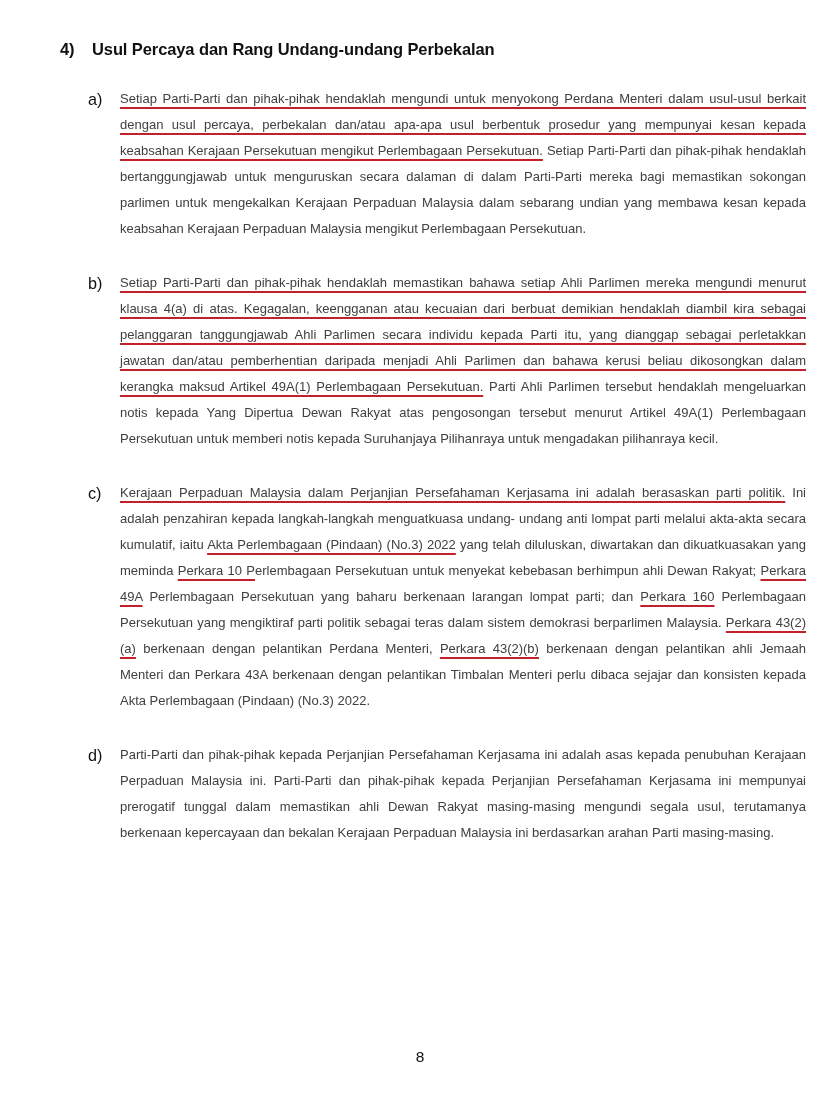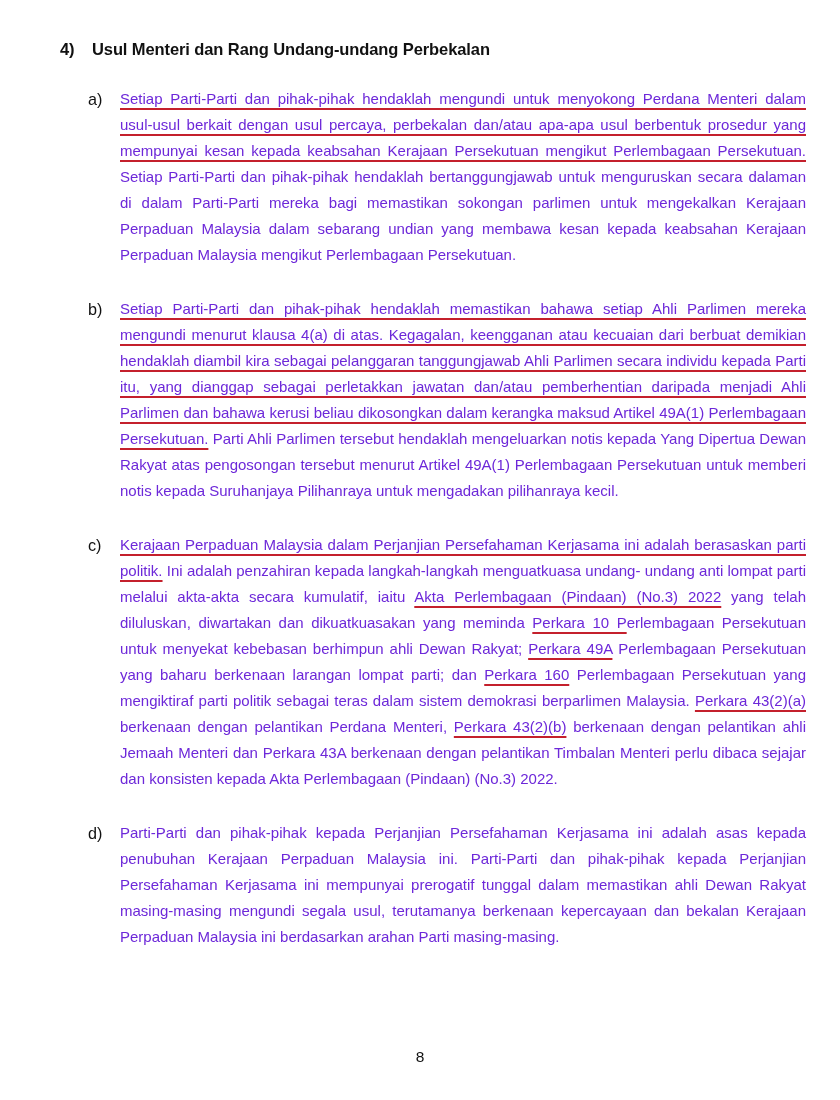--- a/index.html
+++ b/index.html
@@ -62,25 +62,25 @@
   }
   .item-marker {
     flex: 0 0 32px;
     width: 32px;
     font-size: 16.2px;
     line-height: 26px;
     color: #111111;
   }
   .item-body {
     flex: 1 1 auto;
-    font-size: 15px;
+    font-size: 13px;
     line-height: 26px;
     text-align: justify;
     text-justify: inter-word;
-    color: #6d28d9;
+    color: #404040;
     hyphens: none;
   }
   .item-body:last-child {
     margin-bottom: 0;
   }
 
   
   .u {
     text-decoration: underline;
     text-decoration-color: #c4202c;
@@ -106,21 +106,21 @@
     color: #111111;
   }
 </style>
 </head>
 <body>
 
 <div class="page">
 
   <div class="heading">
     <span class="heading-marker">4)</span>
-    <span class="heading-text">Usul Menteri dan Rang Undang-undang Perbekalan</span>
+    <span class="heading-text">Usul Percaya dan Rang Undang-undang Perbekalan</span>
   </div>
 
   <div class="body-list">
 
     <div class="item item-a">
       <span class="item-marker">a)</span>
       <div class="item-body"><span class="u">Setiap Parti-Parti dan pihak-pihak hendaklah mengundi untuk menyokong Perdana Menteri dalam usul-usul berkait dengan usul percaya, perbekalan dan/atau apa-apa usul berbentuk prosedur yang mempunyai kesan kepada keabsahan Kerajaan Persekutuan mengikut Perlembagaan Persekutuan.</span><span> Setiap Parti-Parti dan pihak-pihak hendaklah bertanggungjawab untuk menguruskan secara dalaman di dalam Parti-Parti mereka bagi memastikan sokongan parlimen untuk mengekalkan Kerajaan Perpaduan Malaysia dalam sebarang undian yang membawa kesan kepada keabsahan Kerajaan Perpaduan Malaysia mengikut Perlembagaan Persekutuan.</span></div>
     </div>
 
     <div class="item item-b">

